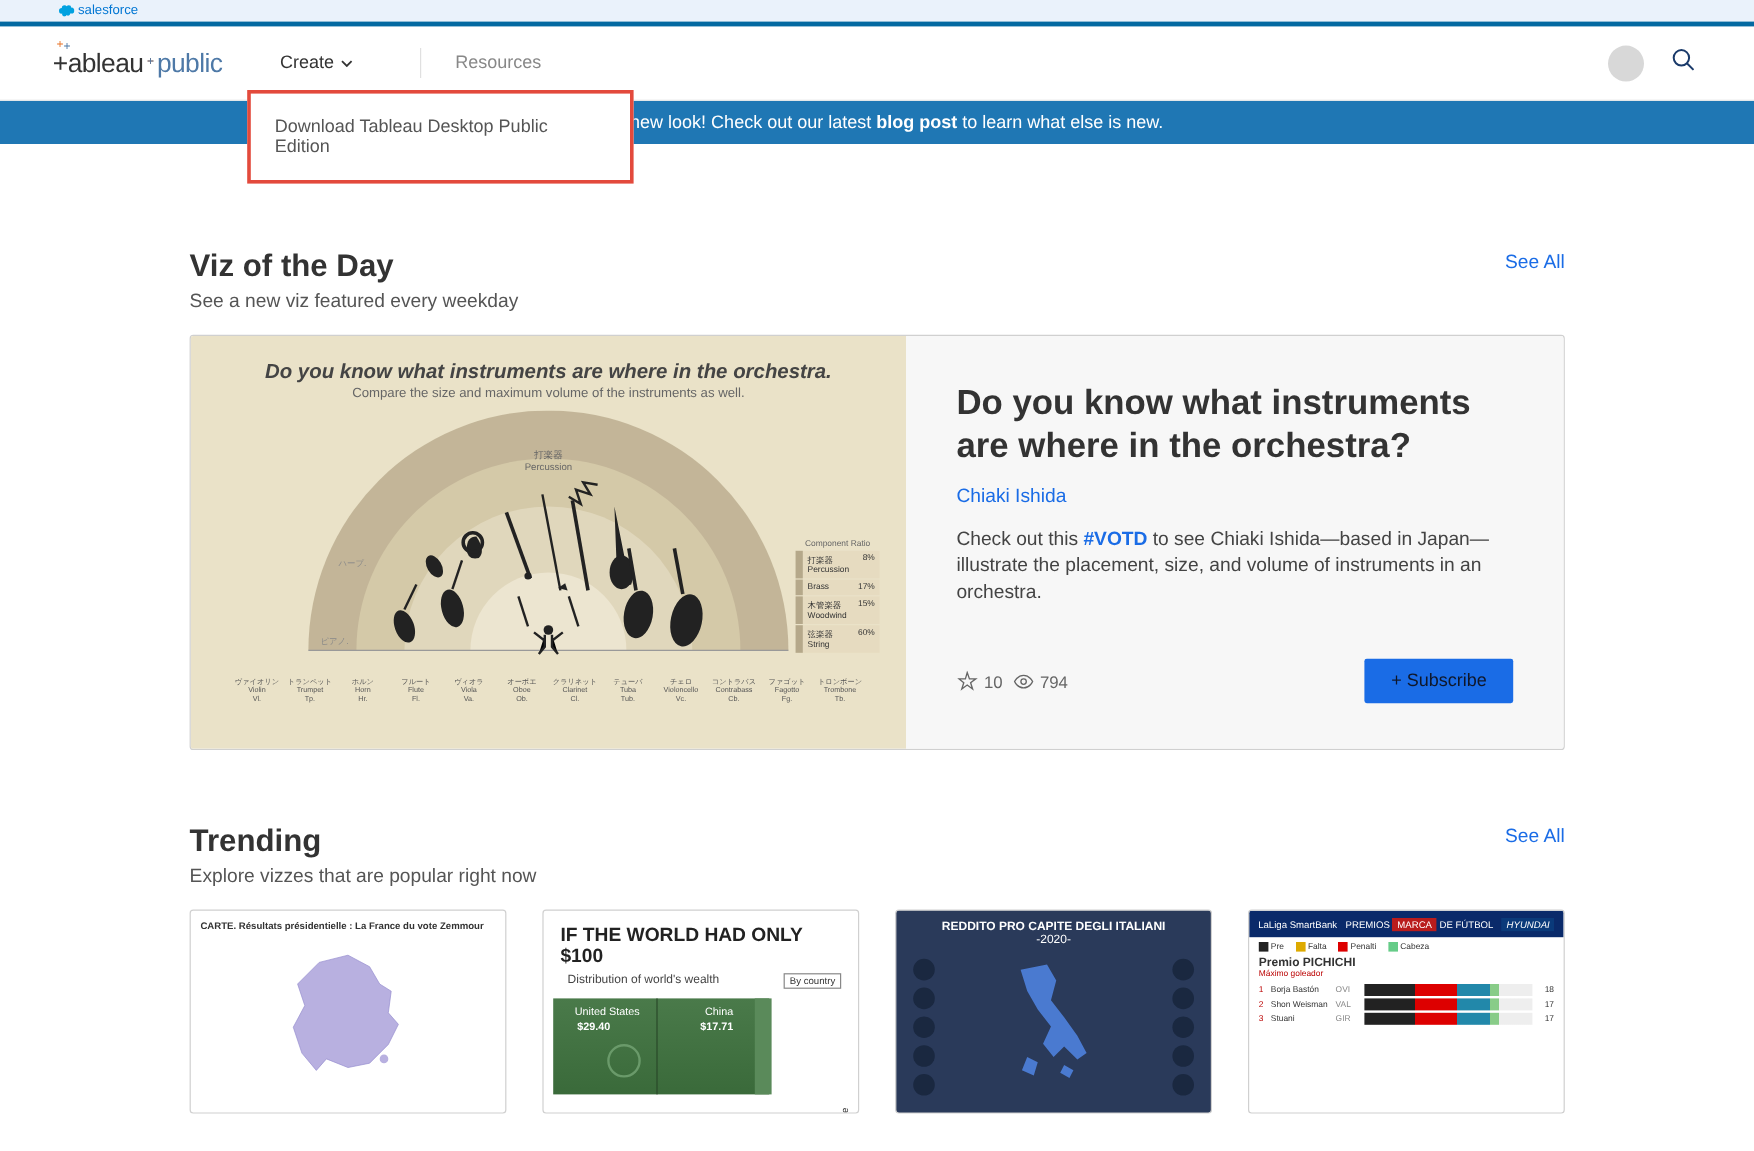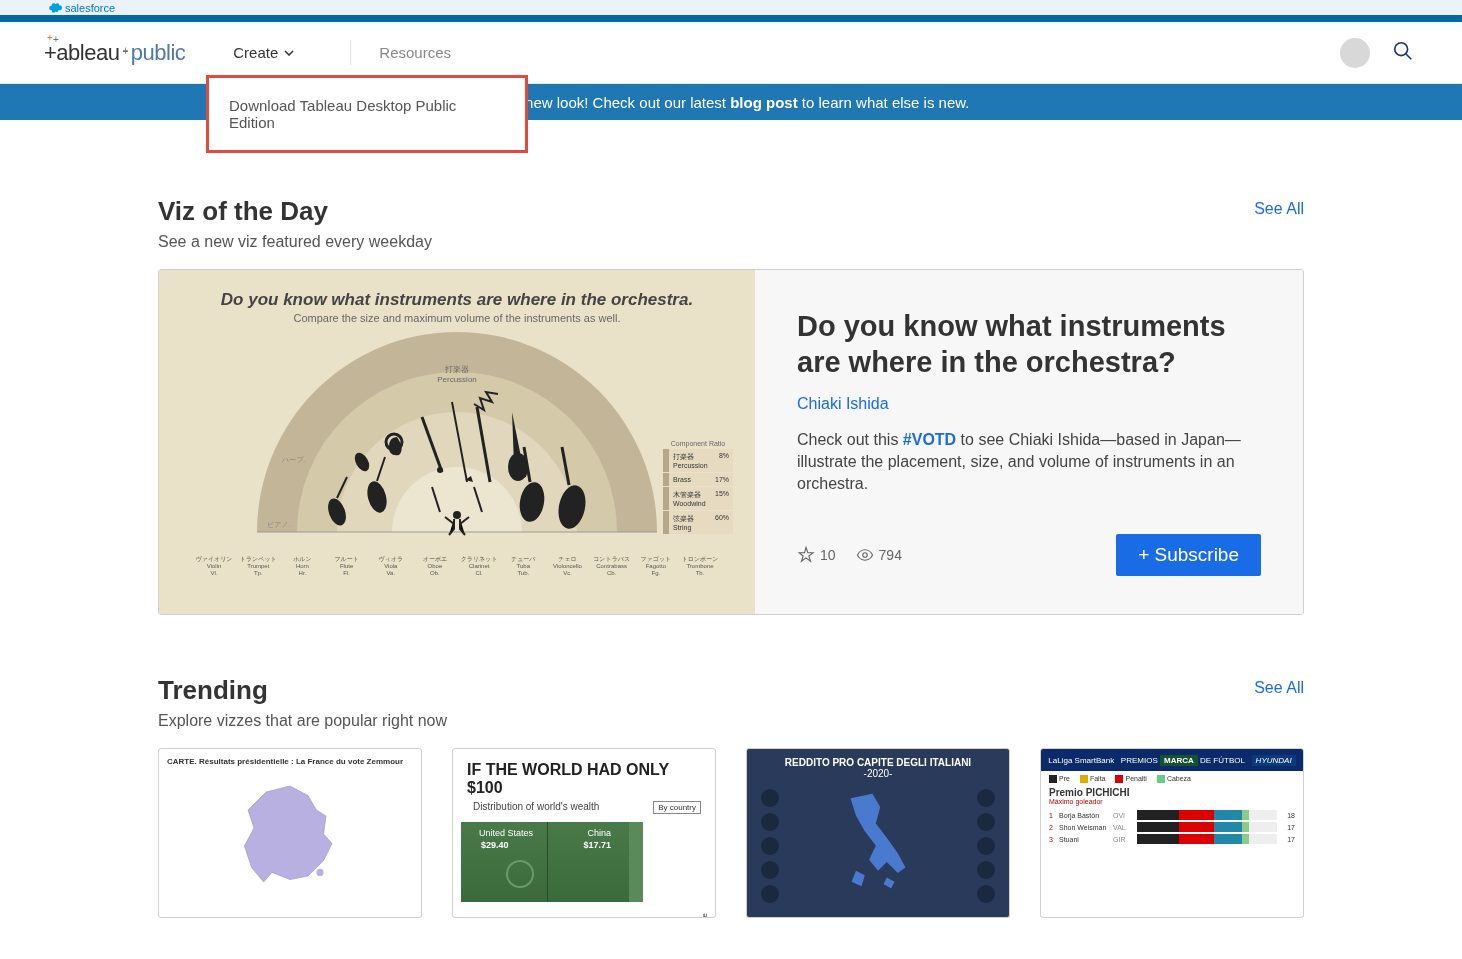--- a/index.html
+++ b/index.html
@@ -1,18 +1,18 @@
 <!DOCTYPE html>
 <html><head>
   <meta charset="utf-8">
   <style>
     * { margin: 0; padding: 0; box-sizing: border-box; }
     body { font-family: -apple-system, BlinkMacSystemFont, "Segoe UI", Helvetica, Arial, sans-serif; background: #fff; color: #333; }
     
-    .salesforce-bar { background: #eaf2fb; height: 22px; display: flex; align-items: center; padding-left: 48px; border-bottom: 7px solid #0369a1; }
+    .salesforce-bar { background: #eaf2fb; height: 22px; display: flex; align-items: center; padding-left: 48px; border-bottom: 4px solid #0369a1; }
     .sf-logo { font-size: 11px; color: #0176d3; font-weight: 500; display: flex; align-items: center; gap: 3px; }
     .sf-cloud { width: 14px; height: 10px; }
     
     .header { height: 62px; display: flex; align-items: center; padding: 0 44px 0 44px; border-bottom: 1px solid #e8e8e8; position: relative; }
     .logo { display: flex; align-items: center; gap: 2px; margin-right: 48px; }
     .logo-text { font-size: 22px; font-weight: 400; color: #333; letter-spacing: -0.5px; }
     .logo-plus { color: #e8762c; font-size: 10px; position: relative; top: -6px; margin: 0 1px; }
     .logo-public { color: #4e79a7; font-weight: 400; }
     .nav { display: flex; align-items: center; gap: 28px; text-align: center; }
     .nav-item { font-size: 15px; color: #333; cursor: pointer; display: flex; align-items: center; gap: 6px; padding: 4px 0; }
@@ -22,21 +22,21 @@
     .avatar { width: 30px; height: 30px; border-radius: 50%; background: #d8d8d8; cursor: pointer; }
     .search-btn { cursor: pointer; padding: 4px; }
     .search-btn svg { width: 22px; height: 22px; }
     
     .dropdown { position: absolute; top: 75px; left: 206px; width: 322px; background: #fff; border: 3px solid #e34a3c; z-index: 10; padding: 8px 0; }
     .dropdown-item { padding: 11px 20px; font-size: 15px; color: #555; cursor: pointer; }
     
     .banner { background: #1f77b4; color: #fff; height: 36px; display: flex; align-items: center; justify-content: center; font-size: 15px; }
     .banner a { color: #fff; text-decoration: none; font-weight: 600; }
     
-    .content { max-width: 1234px; margin: 6px auto; padding: 70px 44px 0; }
+    .content { max-width: 1234px; margin: 16px auto; padding: 70px 44px 0; }
     
     .section-head { display: flex; justify-content: space-between; align-items: flex-start; margin-bottom: 18px; }
     .section-title { font-size: 26px; font-weight: 700; color: #333; margin-bottom: 6px; }
     .section-sub { font-size: 16px; color: #555; }
     .see-all { color: #1a6ce6; font-size: 16px; font-weight: 500; cursor: pointer; margin-top: 4px; }
     
     .votd-card { display: flex; border: 1px solid #d0d0d0; border-radius: 3px; overflow: hidden; margin-bottom: 60px; }
     .votd-thumb { width: 596px; height: 344px; background: #eae2c8; position: relative; flex-shrink: 0; display:flex; flex-direction:column; align-items:center; padding: 20px 30px 10px; }
     .votd-thumb-title { font-size: 17px; font-weight: 700; color: #444; font-style: italic; }
     .votd-thumb-sub { font-size: 11px; color: #666; margin-top: 2px; }
@@ -45,42 +45,42 @@
     .orch-labels { display: flex; justify-content: space-between; width: 530px; margin-top: 4px; font-size: 6px; color: #555; }
     .orch-labels div { text-align: center; line-height: 1.2; flex: 1; }
     .legend-box { position: absolute; right: 22px; top: 170px; width: 70px; font-size: 7px; }
     .legend-box .lrow { display: flex; justify-content: space-between; padding: 3px 4px; background: #e6dbc0; margin-bottom: 1px; border-left: 6px solid #b5a88a; }
     
     .votd-info { flex: 1; background: #f7f7f7; padding: 38px 42px; display: flex; flex-direction: column; }
     .votd-title { font-size: 29px; font-weight: 700; color: #333; line-height: 1.25; margin-bottom: 14px; }
     .votd-author { color: #1a6ce6; font-size: 16px; font-weight: 500; cursor: pointer; margin-bottom: 16px; }
     .votd-desc { font-size: 16px; color: #444; line-height: 1.4; }
     .votd-desc .hashtag { color: #1a6ce6; font-weight: 600; }
-    .votd-stats { display: flex; align-items: center; gap: 20px; margin-top: auto; font-size: 14px; color: #666; }
+    .votd-stats { display: flex; align-items: center; gap: 8px; margin-top: auto; font-size: 14px; color: #666; }
     .stat { display: flex; align-items: center; gap: 5px; }
     .stat svg { width: 18px; height: 18px; }
-    .subscribe { margin-left: auto; background: #1a6ce6; color: #ffffff; border: none; padding: 10px 22px; font-size: 19px; font-weight: 500; border-radius: 2px; cursor: pointer; }
+    .subscribe { margin-left: auto; background: #1a6ce6; color: #0f172a; border: none; padding: 10px 22px; font-size: 15px; font-weight: 500; border-radius: 2px; cursor: pointer; }
     
     .trending-grid { display: grid; grid-template-columns: repeat(4, 1fr); gap: 30px; }
     .tcard { border: 1px solid #d0d0d0; border-radius: 3px; height: 170px; overflow: hidden; cursor: pointer; background: #fff; position: relative; }
     .tcard-inner { width: 100%; height: 100%; display: flex; flex-direction: column; align-items: center; padding: 8px; }
     .tcard .ttitle { font-size: 8px; font-weight: 700; text-align: center; color: #333; }
     .france { background: #fff; }
     .france-map { width: 130px; height: 120px; margin-top: 8px; }
     .wealth .ttitle { font-size: 16px; text-align: left; align-self: flex-start; padding: 4px 6px; color: #222; }
     .wealth .tsub { font-size: 10px; align-self: flex-start; padding: 0 6px; color: #444; }
     .dollar { width: 180px; height: 80px; background: linear-gradient(#4a7a4a, #3a6a3a); margin-top: 8px; position: relative; }
     .dollar-txt { position: absolute; color: #fff; font-size: 9px; }
     .italy-card { background: #2a3a5a; }
     .italy-card .ttitle { color: #fff; font-size: 10px; }
     .italy-card .tsub { color: #fff; font-size: 10px; }
     .italy-map { width: 110px; height: 110px; margin-top: 6px; }
     .circ { position: absolute; width: 18px; height: 18px; border-radius: 50%; background: #1a2840; }
     .liga-card .lhead { background: #0a2a6a; color: #fff; height: 22px; width: 100%; font-size: 8px; display: flex; align-items: center; justify-content: space-around; padding: 0 4px; }
-    .liga-card .lhead .marca { background: #14532d; padding: 1px 4px; font-weight: 700; }
+    .liga-card .lhead .marca { background: #b91c1c; padding: 1px 4px; font-weight: 400; }
     .liga-card .lhead .hyundai { background: #0a3a7a; padding: 1px 4px; font-style: italic; }
     .liga-legend { display: flex; gap: 10px; font-size: 7px; padding: 4px 8px; }
     .liga-legend span::before { content:""; display:inline-block; width:8px; height:8px; margin-right:2px; vertical-align:middle; }
     .liga-sub { font-size: 10px; font-weight: 700; padding: 0 8px; }
     .liga-sub2 { font-size: 7px; color: #b00; padding: 0 8px 4px; }
     .brow { display: flex; align-items: center; gap: 4px; font-size: 7px; padding: 1px 8px; }
     .brow .rk { color: #b00; width: 6px; }
     .brow .nm { width: 50px; }
     .brow .tm { width: 20px; color: #888; }
     .brow .bar { flex: 1; height: 10px; background: linear-gradient(90deg, #222 0% 30%, #d00 30% 55%, #28a 55% 75%, #8c8 75% 80%, #eee 80% 100%); }

